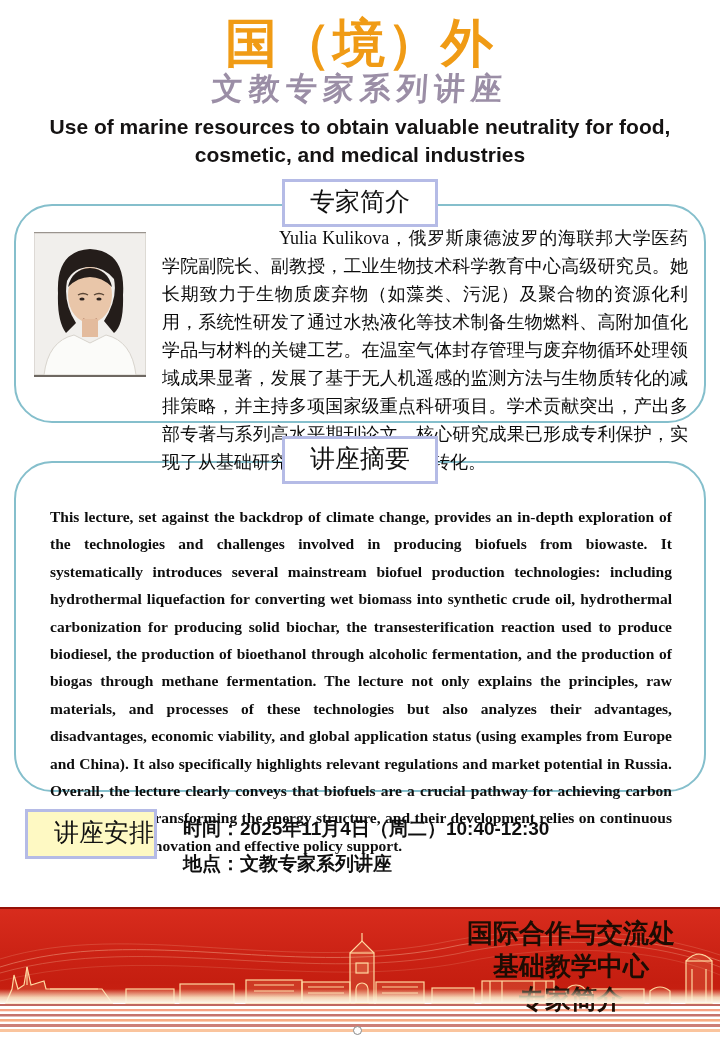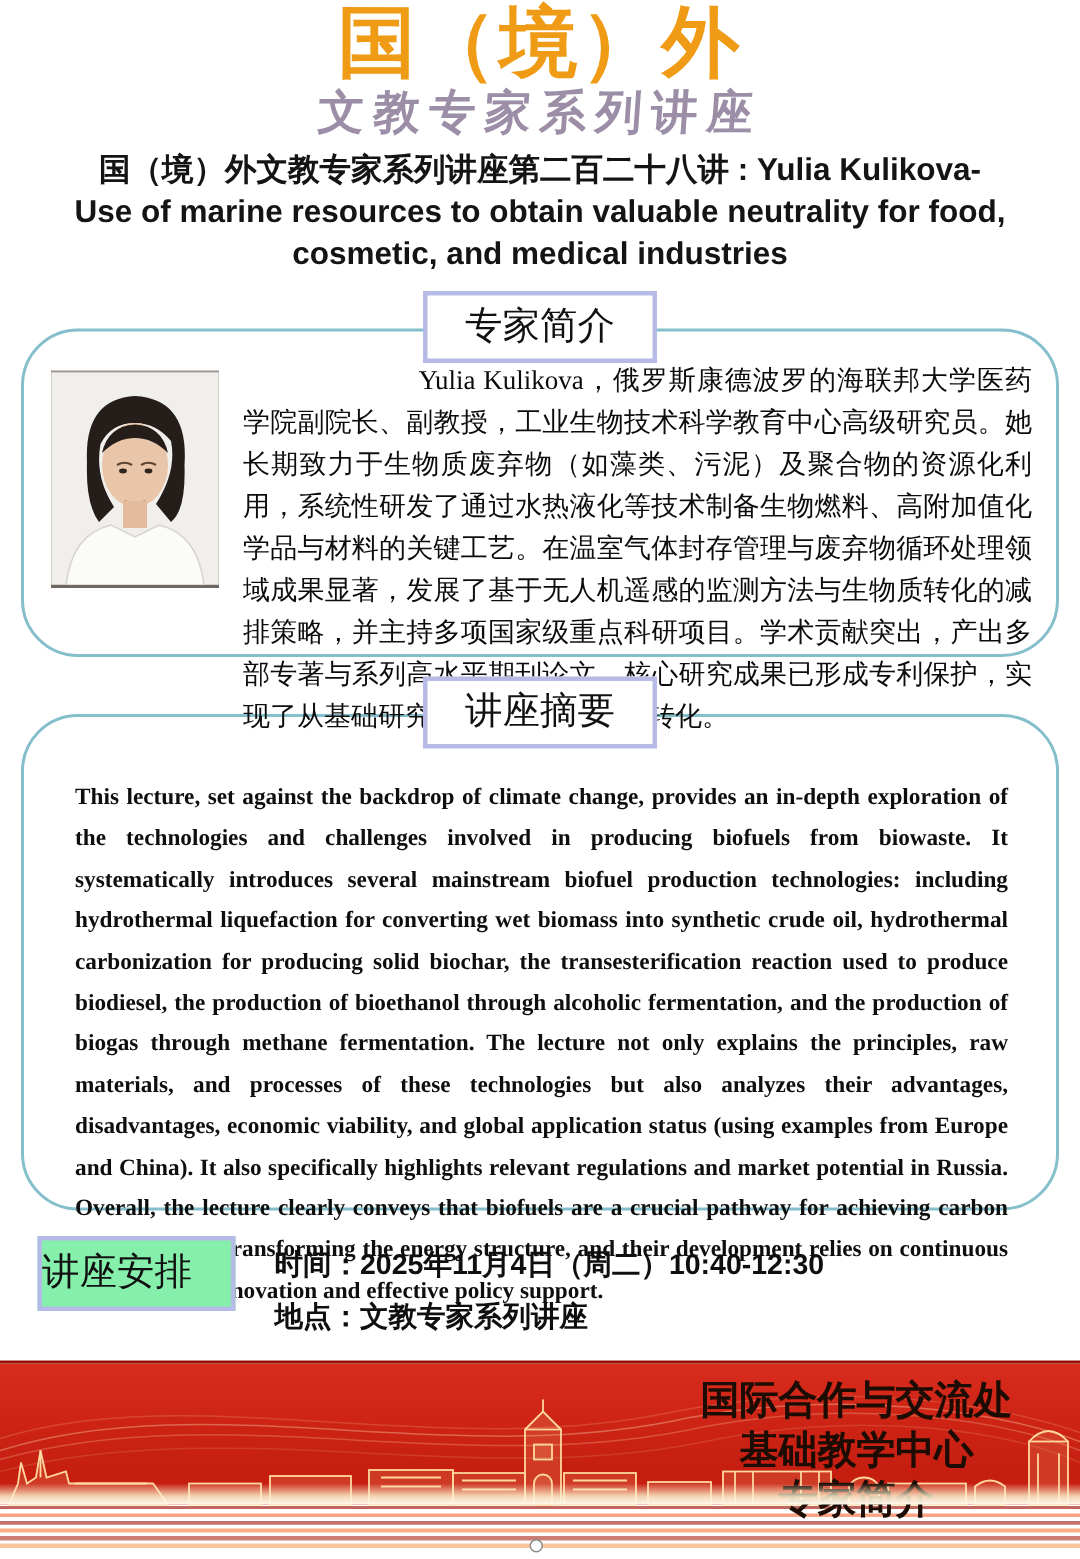--- a/index.html
+++ b/index.html
@@ -1,20 +1,20 @@
 <!DOCTYPE html>
 <html><head>
 <meta charset="utf-8">
 <style>
   html,body{margin:0;padding:0;background:#ffffff;}
   .page{position:relative;width:720px;height:1039px;background:#ffffff;overflow:hidden;
         font-family:"Liberation Sans",sans-serif;}
 
   
-  .logo{text-align:center;}
+  .logo{padding-top:14px;text-align:center;}
   .logo-title{font-size:52px;font-weight:bold;color:#f09b15;letter-spacing:2px;line-height:58px;}
   .logo-subtitle{font-size:31px;font-weight:bold;color:#9b8ea6;letter-spacing:6px;line-height:34px;
                  transform:skewX(-4deg);}
 
   
   .heading{margin-top:7px;text-align:center;font-weight:bold;font-size:21px;line-height:28px;color:#151313;}
   .heading .zh{font-family:"Liberation Serif",serif;}
   .heading .en{font-family:"Liberation Sans",sans-serif;}
 
   
@@ -31,21 +31,21 @@
   .photo-wrap svg{display:block;}
   .bio-text{margin-left:16px;flex:1;font-family:"Liberation Serif",serif;font-size:18px;
             line-height:28px;text-align:justify;text-indent:6.5em;color:#0c0c0c;margin-top:-6px;}
 
   .abstract-panel{padding:24px 16px 14px 18px;height:331px;}
   .abstract-text{font-family:"Liberation Serif",serif;font-weight:bold;font-size:15.5px;
                  line-height:27.4px;text-align:justify;color:#0e0e0e;margin:16px;}
 
   
   .schedule{display:flex;align-items:flex-start;margin:17px 0 0 25px;}
-  .schedule-badge{width:126px;background:#86efac;border:3px solid #b5bbe6;text-align:left;
+  .schedule-badge{width:126px;background:#fef9c3;border:3px solid #b5bbe6;text-align:right;
                   font-family:"Liberation Serif",serif;font-size:25px;padding:4px 0 7px;color:#111;}
   .schedule-info{margin-left:26px;padding-top:2px;font-weight:bold;font-size:19px;line-height:35px;color:#0f0f0f;}
   .schedule-info .zh{font-family:"Liberation Serif",serif;}
   .schedule-info .num{font-family:"Liberation Sans",sans-serif;}
 
   
   .banner{position:absolute;top:907px;left:0;width:720px;height:96px;
           background:linear-gradient(180deg,#d82c1d 0%,#cc2315 45%,#c51e10 78%,#c82212 100%);
           border-top:2px solid #951108;box-sizing:border-box;}
   .banner svg{position:absolute;top:0;left:0;}
@@ -61,21 +61,20 @@
 <body>
 
 <div class="page">
 
   <div class="logo">
     <div class="logo-title">国（境）外</div>
     <div class="logo-subtitle">文教专家系列讲座</div>
   </div>
 
   <div class="heading">
-    <div><span class="zh">国（境）外文教专家系列讲座第二百二十八讲</span><span class="en"> : Yulia Kulikova-</span></div>
     <div class="en">Use of marine resources to obtain valuable neutrality for food,</div>
     <div class="en">cosmetic, and medical industries</div>
   </div>
 
   <div class="badge">专家简介</div>
 
   <div class="panel bio-panel">
     <div class="photo-wrap">
       <svg width="112" height="142" viewBox="0 0 112 142" xmlns="http://www.w3.org/2000/svg">
         <rect x="0" y="0" width="112" height="142" fill="#f1efec"></rect>

